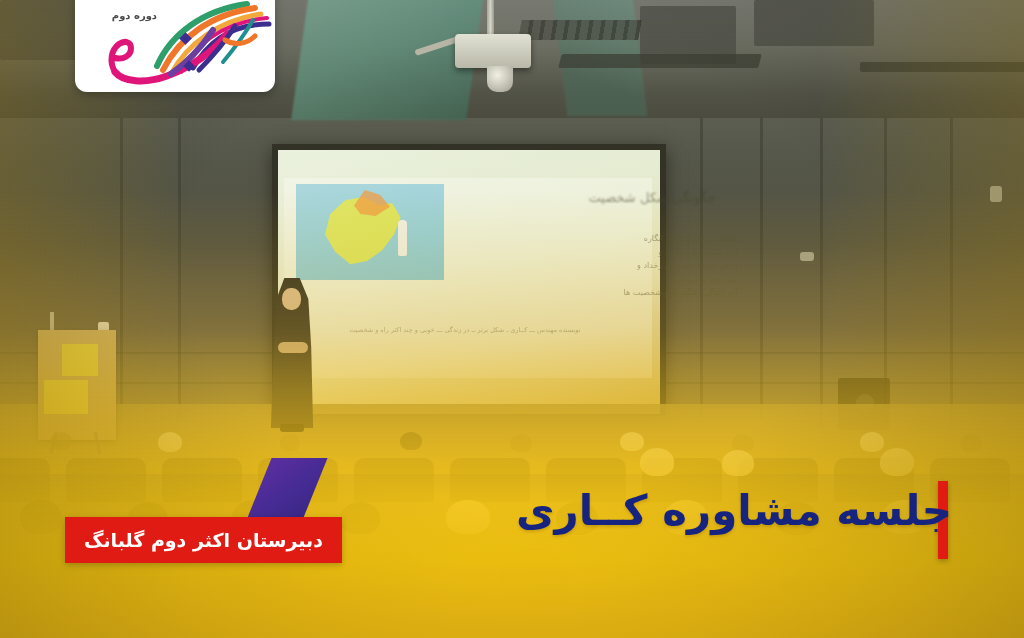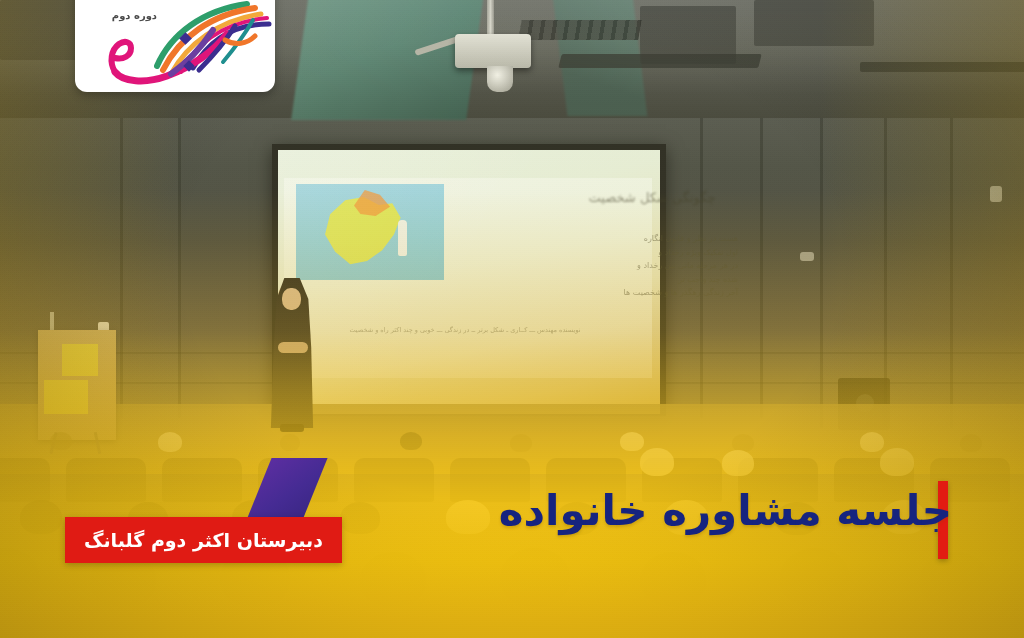--- a/index.html
+++ b/index.html
@@ -468,15 +468,15 @@
     </div>
     <div class="logo-sub">دوره دوم</div>
   </div>
 
   <div class="badge-shape"></div>
   <div class="badge">
     <span class="badge-text">دبیرستان اکثر دوم گلبانگ</span>
   </div>
 
   <div class="redbar"></div>
-  <div class="main-title">جلسه مشاوره خانواده</div>
+  <div class="main-title">جلسه مشاوره کــاری</div>
 
 </div>
 
 </body></html>

